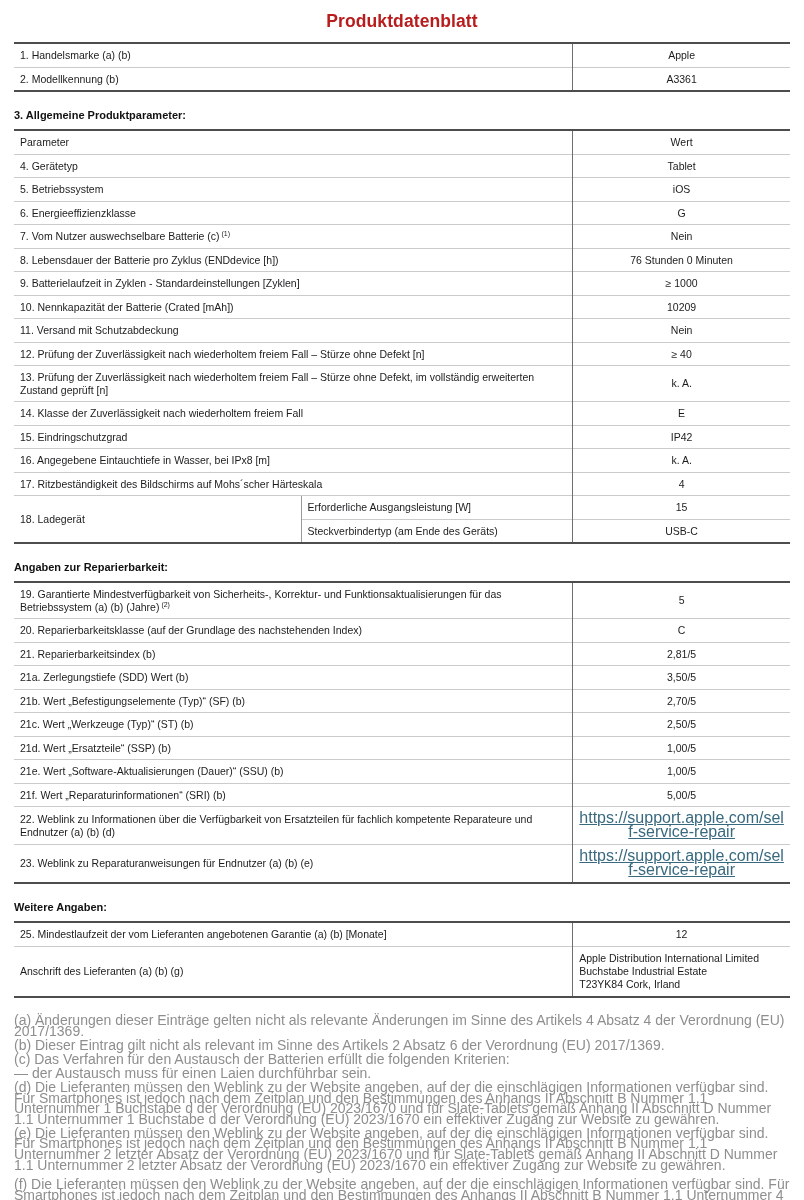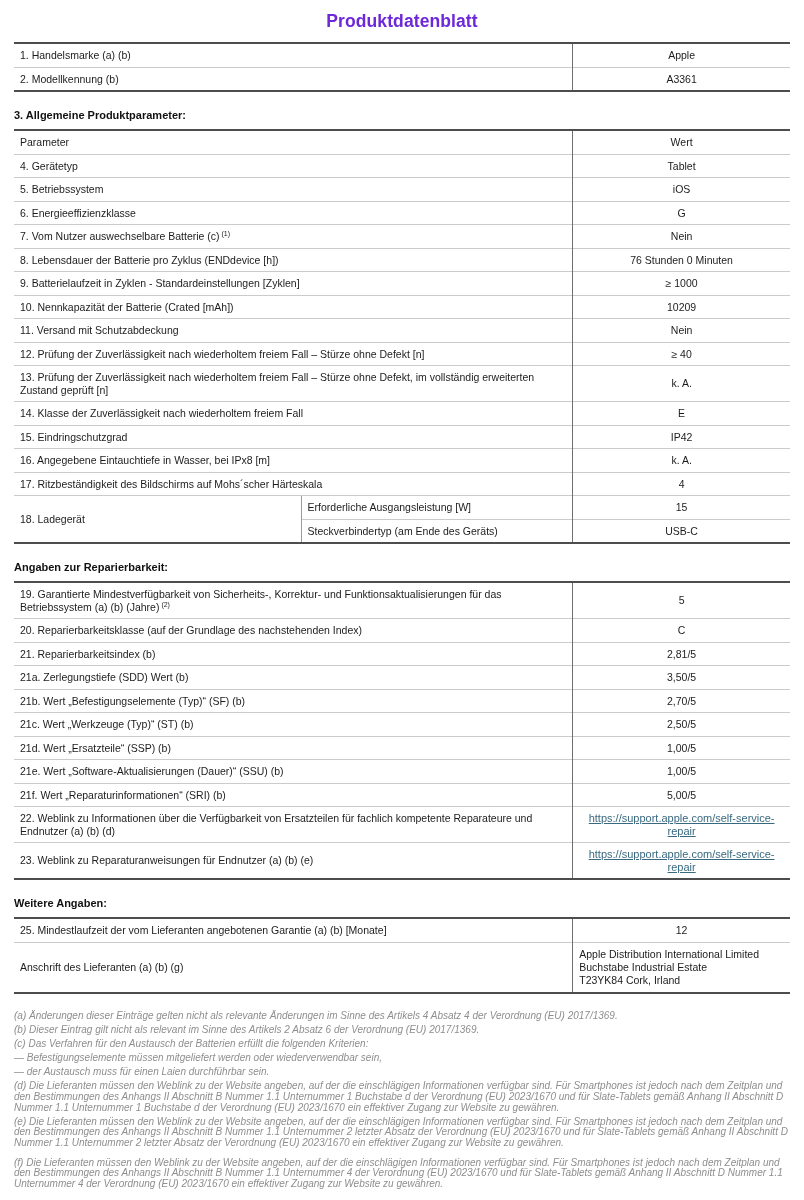--- a/index.html
+++ b/index.html
@@ -1,36 +1,36 @@
 <!DOCTYPE html>
 <html lang="de"><head>
 <meta charset="utf-8">
 <style>
   html,body{margin:0;padding:0;background:#fff;}
   body{width:804px;height:1200px;overflow:hidden;
        font-family:"Liberation Sans","DejaVu Sans",sans-serif;color:#1c1c1e;}
   .page{box-sizing:border-box;width:804px;height:1200px;
         padding:6px 14px 10px;display:flex;flex-direction:column;}
   h1.doc-title{font-size:17.5px;font-weight:bold;text-align:center;
-               margin:5px 0 10px;color:#6d28d9;letter-spacing:.1px;}
+               margin:5px 0 10px;color:#b91c1c;letter-spacing:.1px;}
   h2.section{font-size:11px;font-weight:bold;margin:17px 0 8px;color:#111;}
   table.tbl{width:100%;border-collapse:collapse;table-layout:fixed;
             border-top:2px solid #4d4d4d;border-bottom:2px solid #4d4d4d;}
   table.tbl td{font-size:10.5px;line-height:12.5px;padding:5px 6px;
                vertical-align:middle;word-wrap:break-word;}
   table.tbl tr+tr td{border-top:1px solid #cbcbcb;}
   td.lbl{text-align:left;color:#1c1c1e;}
   td.val{text-align:center;border-left:1px solid #6f6f6f;}
   td.param{text-align:left;border-left:1px solid #9a9a9a;margin-left:36px;}
   td.val.left{text-align:left;}
   td.val .line{text-align:left;line-height:13px;}
   sup.fnref{font-size:7px;line-height:0;vertical-align:super;}
-  a.weblink{color:#38697f;text-decoration:underline;font-size:11px;cursor:pointer;}
+  a.weblink{color:#38697f;text-decoration:underline;font-size:16px;cursor:pointer;}
   .footnotes{margin-top:14px;}
-  .fn{font-size:10px;line-height:10.6px;color:#8e8e8e;margin-top:3.5px;font-style:italic;}
+  .fn{font-size:14px;line-height:10.6px;color:#8e8e8e;margin-top:3.5px;}
   .fn.gap{margin-top:9px;}
 </style>
 </head>
 <body>
 
 <div class="page">
 
   <h1 class="doc-title">Produktdatenblatt</h1>
 
   <table class="tbl" id="tbl-identification">
@@ -206,20 +206,19 @@
             <div class="line">T23YK84 Cork, Irland</div>
           </td>
         </tr>
       </tbody>
   </table>
 
   <div class="footnotes" id="footnotes">
       <div class="fn">(a) Änderungen dieser Einträge gelten nicht als relevante Änderungen im Sinne des Artikels 4 Absatz 4 der Verordnung (EU) 2017/1369.</div>
       <div class="fn">(b) Dieser Eintrag gilt nicht als relevant im Sinne des Artikels 2 Absatz 6 der Verordnung (EU) 2017/1369.</div>
       <div class="fn">(c) Das Verfahren für den Austausch der Batterien erfüllt die folgenden Kriterien:</div>
-      <div class="fn">— Befestigungselemente müssen mitgeliefert werden oder wiederverwendbar sein,</div>
       <div class="fn">— der Austausch muss für einen Laien durchführbar sein.</div>
       <div class="fn">(d) Die Lieferanten müssen den Weblink zu der Website angeben, auf der die einschlägigen Informationen verfügbar sind. Für Smartphones ist jedoch nach dem Zeitplan und den Bestimmungen des Anhangs II Abschnitt B Nummer 1.1 Unternummer 1 Buchstabe d der Verordnung (EU) 2023/1670 und für Slate-Tablets gemäß Anhang II Abschnitt D Nummer 1.1 Unternummer 1 Buchstabe d der Verordnung (EU) 2023/1670 ein effektiver Zugang zur Website zu gewähren.</div>
       <div class="fn">(e) Die Lieferanten müssen den Weblink zu der Website angeben, auf der die einschlägigen Informationen verfügbar sind. Für Smartphones ist jedoch nach dem Zeitplan und den Bestimmungen des Anhangs II Abschnitt B Nummer 1.1 Unternummer 2 letzter Absatz der Verordnung (EU) 2023/1670 und für Slate-Tablets gemäß Anhang II Abschnitt D Nummer 1.1 Unternummer 2 letzter Absatz der Verordnung (EU) 2023/1670 ein effektiver Zugang zur Website zu gewähren.</div>
       <div class="fn gap">(f) Die Lieferanten müssen den Weblink zu der Website angeben, auf der die einschlägigen Informationen verfügbar sind. Für Smartphones ist jedoch nach dem Zeitplan und den Bestimmungen des Anhangs II Abschnitt B Nummer 1.1 Unternummer 4 der Verordnung (EU) 2023/1670 und für Slate-Tablets gemäß Anhang II Abschnitt D Nummer 1.1 Unternummer 4 der Verordnung (EU) 2023/1670 ein effektiver Zugang zur Website zu gewähren.</div>
     </div>
 
 </div>
 
 </body></html>

